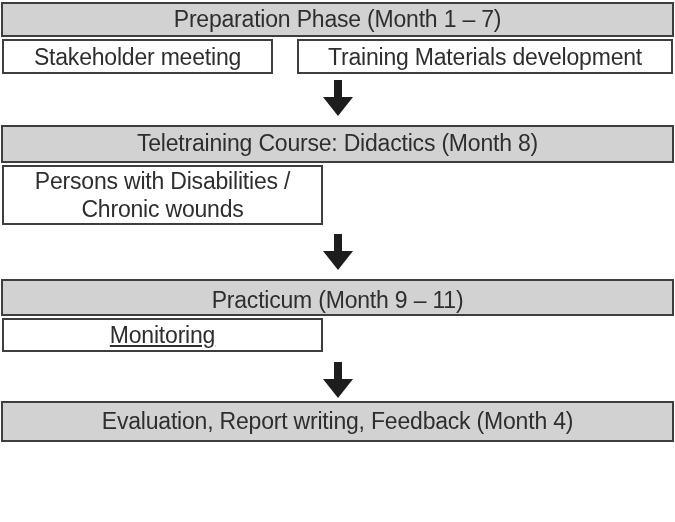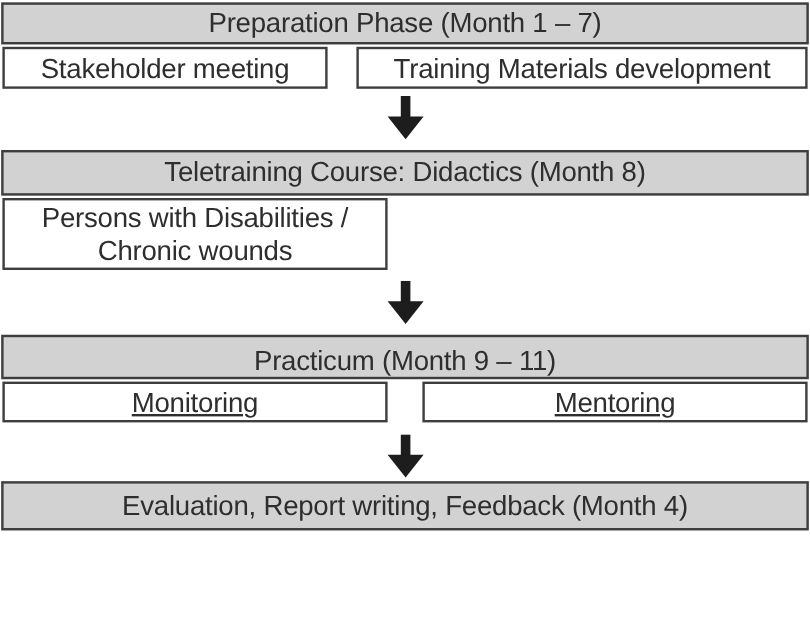--- a/index.html
+++ b/index.html
@@ -108,21 +108,20 @@
       <rect x="12" y="0" width="8" height="19" fill="#1d1d1d"></rect>
       <polygon points="1,17 31,17 16,36" fill="#1d1d1d"></polygon>
     </svg>
   </div>
 
   <div class="phase-header p3-header">
     <span>Practicum (Month 9 – 11)</span>
   </div>
   <div class="row p3-row">
     <div class="flow-box">Monitoring</div>
-    <div class="flow-box">Mentoring</div>
   </div>
 
   <div class="arrow-wrap a3">
     <svg width="32" height="36" viewBox="0 0 32 36">
       <rect x="12" y="0" width="8" height="19" fill="#1d1d1d"></rect>
       <polygon points="1,17 31,17 16,36" fill="#1d1d1d"></polygon>
     </svg>
   </div>
 
   <div class="phase-header p4-header">

